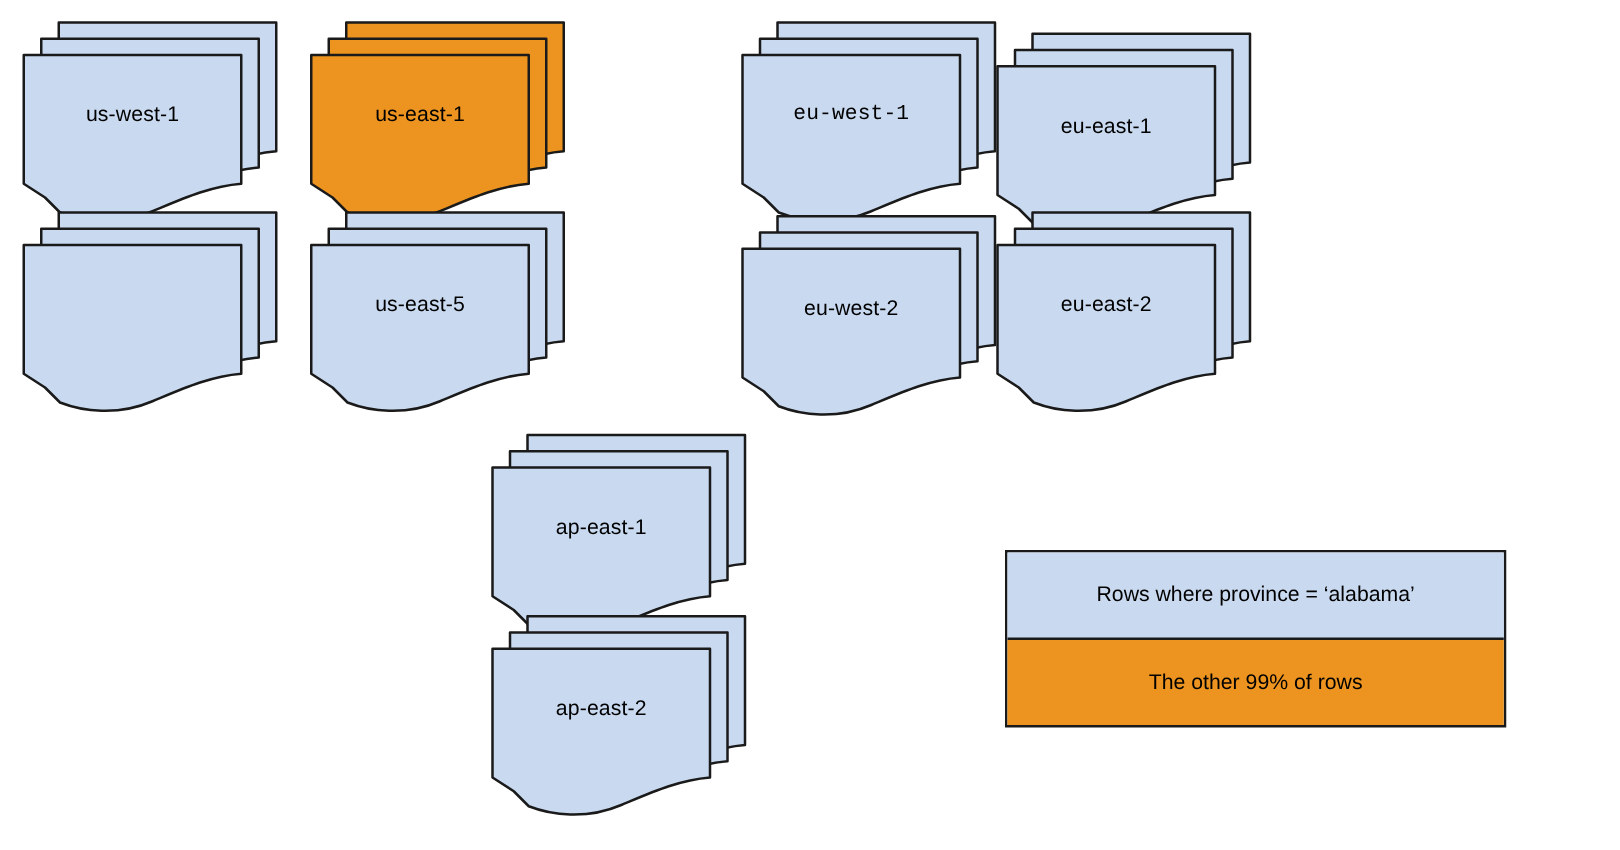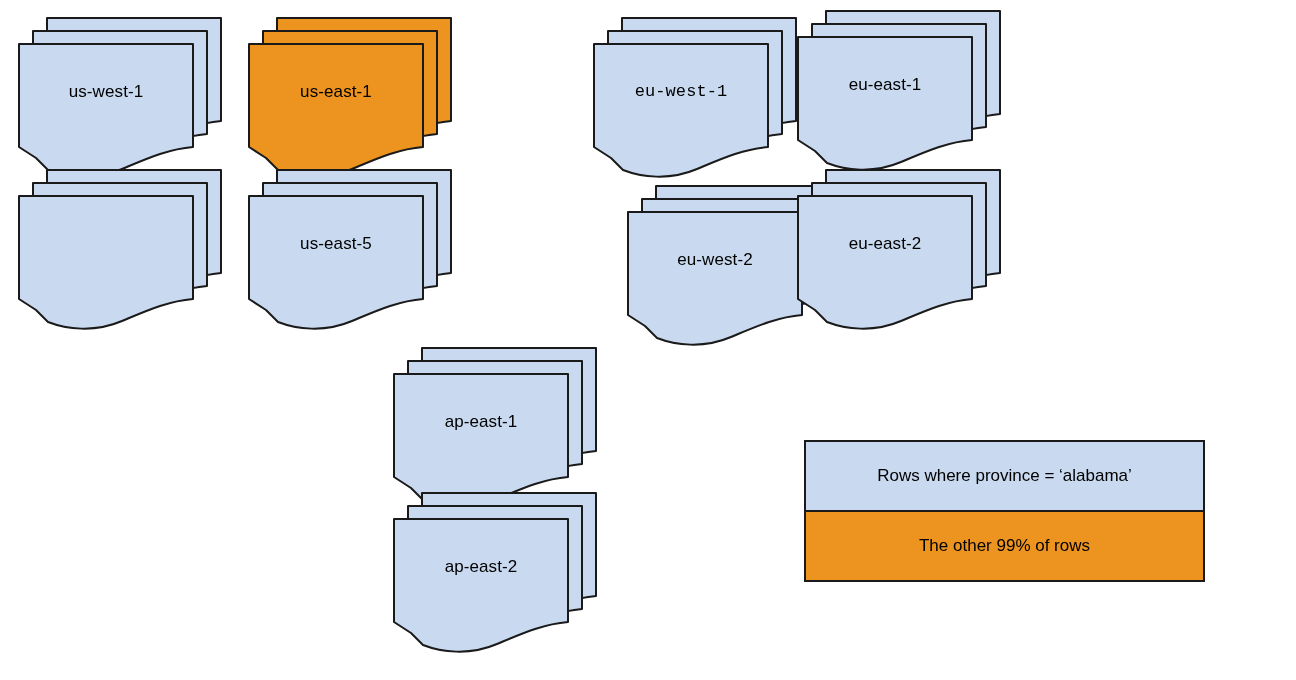--- a/index.html
+++ b/index.html
@@ -113,21 +113,21 @@
         </g>
         <g transform="translate(14,13)">
           <path d="M 1 1 L 175 1 L 175 104 C 150 106 128 116 104 126 C 76 138 48 134 30 127 L 18 115 L 1 104 Z" fill="#C9DAF0" stroke="#1A1A1A" stroke-width="2" stroke-linejoin="round"></path>
         </g>
         <g transform="translate(0,26)">
           <path d="M 1 1 L 175 1 L 175 104 C 150 106 128 116 104 126 C 76 138 48 134 30 127 L 18 115 L 1 104 Z" fill="#C9DAF0" stroke="#1A1A1A" stroke-width="2" stroke-linejoin="round"></path>
         </g>
       </svg>
       <div class="stack-label">eu-west-1</div>
     </div>
-    <div class="stack" style="left: 797px; top: 10px;">
+    <div class="stack" style="left: 797px; top: 26px;">
       <svg viewBox="0 0 216 165">
         <g transform="translate(28,0)">
           <path d="M 1 1 L 175 1 L 175 104 C 150 106 128 116 104 126 C 76 138 48 134 30 127 L 18 115 L 1 104 Z" fill="#C9DAF0" stroke="#1A1A1A" stroke-width="2" stroke-linejoin="round"></path>
         </g>
         <g transform="translate(14,13)">
           <path d="M 1 1 L 175 1 L 175 104 C 150 106 128 116 104 126 C 76 138 48 134 30 127 L 18 115 L 1 104 Z" fill="#C9DAF0" stroke="#1A1A1A" stroke-width="2" stroke-linejoin="round"></path>
         </g>
         <g transform="translate(0,26)">
           <path d="M 1 1 L 175 1 L 175 104 C 150 106 128 116 104 126 C 76 138 48 134 30 127 L 18 115 L 1 104 Z" fill="#C9DAF0" stroke="#1A1A1A" stroke-width="2" stroke-linejoin="round"></path>
         </g>
@@ -154,21 +154,21 @@
         </g>
         <g transform="translate(14,13)">
           <path d="M 1 1 L 175 1 L 175 104 C 150 106 128 116 104 126 C 76 138 48 134 30 127 L 18 115 L 1 104 Z" fill="#C9DAF0" stroke="#1A1A1A" stroke-width="2" stroke-linejoin="round"></path>
         </g>
         <g transform="translate(0,26)">
           <path d="M 1 1 L 175 1 L 175 104 C 150 106 128 116 104 126 C 76 138 48 134 30 127 L 18 115 L 1 104 Z" fill="#C9DAF0" stroke="#1A1A1A" stroke-width="2" stroke-linejoin="round"></path>
         </g>
       </svg>
       <div class="stack-label">us-east-5</div>
     </div>
-    <div class="stack" style="left: 593px; top: 185px; margin-left: 34px;">
+    <div class="stack" style="left: 593px; top: 172px;">
       <svg viewBox="0 0 216 165">
         <g transform="translate(28,0)">
           <path d="M 1 1 L 175 1 L 175 104 C 150 106 128 116 104 126 C 76 138 48 134 30 127 L 18 115 L 1 104 Z" fill="#C9DAF0" stroke="#1A1A1A" stroke-width="2" stroke-linejoin="round"></path>
         </g>
         <g transform="translate(14,13)">
           <path d="M 1 1 L 175 1 L 175 104 C 150 106 128 116 104 126 C 76 138 48 134 30 127 L 18 115 L 1 104 Z" fill="#C9DAF0" stroke="#1A1A1A" stroke-width="2" stroke-linejoin="round"></path>
         </g>
         <g transform="translate(0,26)">
           <path d="M 1 1 L 175 1 L 175 104 C 150 106 128 116 104 126 C 76 138 48 134 30 127 L 18 115 L 1 104 Z" fill="#C9DAF0" stroke="#1A1A1A" stroke-width="2" stroke-linejoin="round"></path>
         </g>

